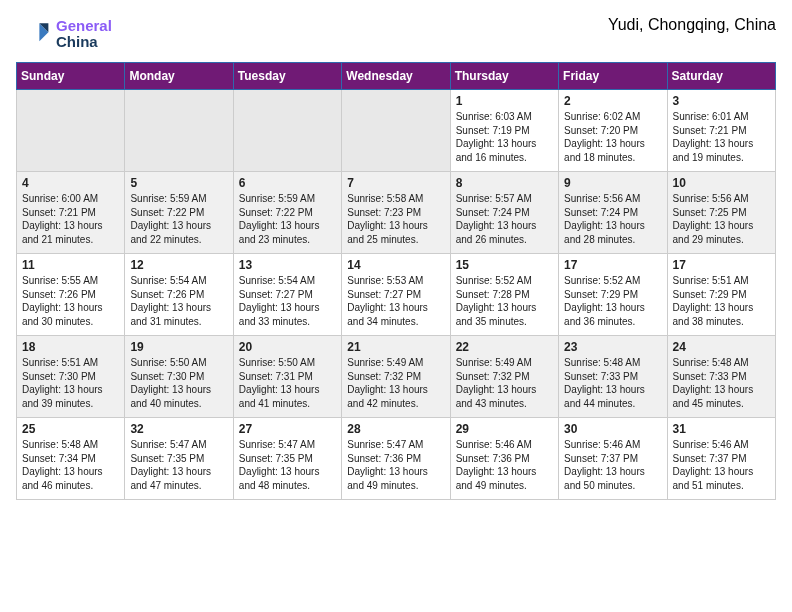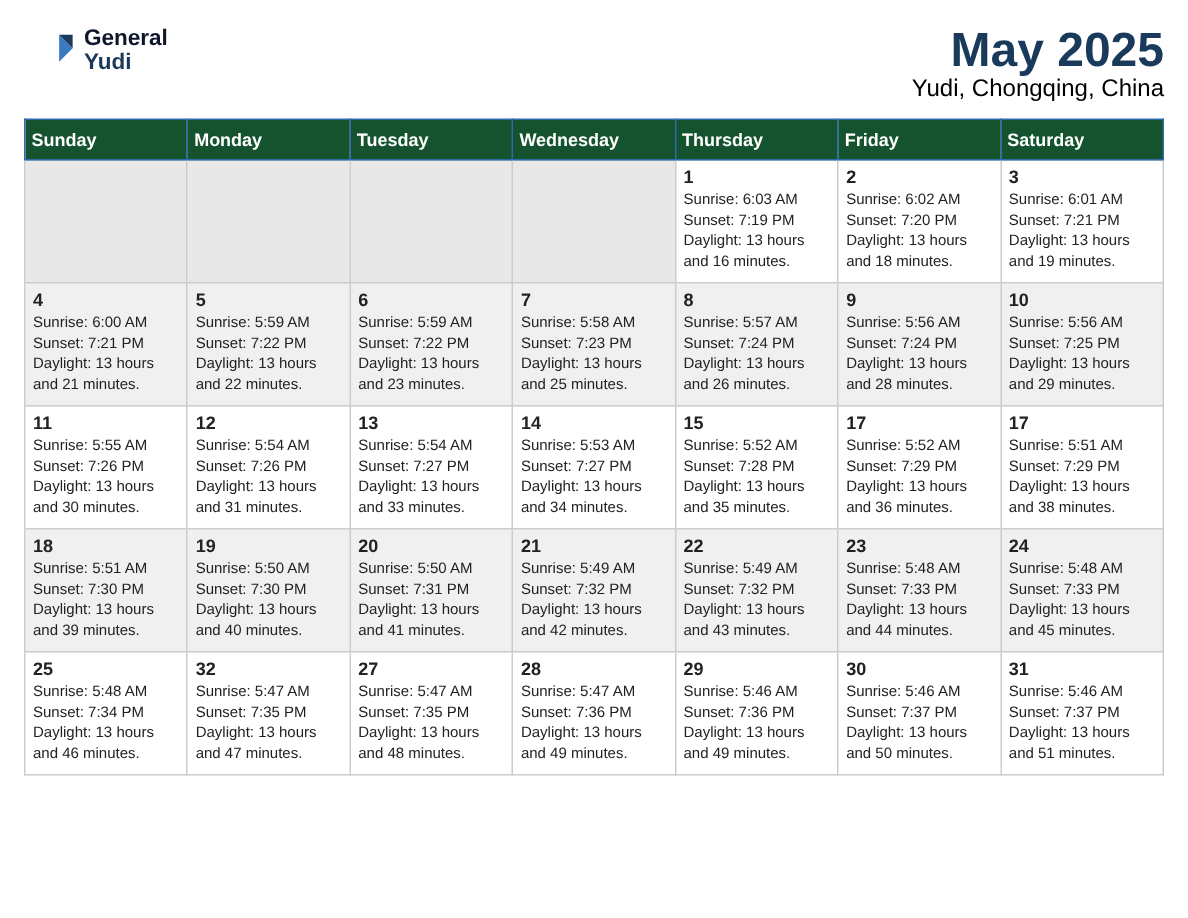--- a/index.html
+++ b/index.html
@@ -25,21 +25,21 @@
       gap: 0;
     }
     .logo-text {
       display: flex;
       flex-direction: column;
       font-size: 15px;
       font-weight: bold;
       color: #1a3a5c;
       line-height: 1.1;
     }
-    .logo-text span:first-child { color: #0f172a; }
+    .logo-text span:first-child { color: #8b5cf6; }
     .logo-icon {
       width: 36px;
       height: 36px;
       margin-right: 4px;
     }
     .title-block {
       text-align: right;
     }
     .title-block h1 {
       font-size: 32px;
@@ -51,21 +51,21 @@
       font-size: 16px;
       color: #000000;
       font-weight: normal;
     }
     .calendar {
       width: 100%;
       border-collapse: collapse;
       border: 1px solid #bbb;
     }
     .calendar thead tr th {
-      background: #14532d;
+      background: #701a75;
       color: #fff;
       font-size: 12px;
       font-weight: bold;
       padding: 6px 4px;
       text-align: left;
       border: 1px solid #2e6aad;
     }
     .calendar tbody tr td {
       vertical-align: top;
       border: 1px solid #ccc;
@@ -104,25 +104,24 @@
 
 <div class="page">
   <div class="header">
     <div class="logo">
       <svg class="logo-icon" viewBox="0 0 40 40">
         <polygon points="26,8 36,18 26,28" fill="#3a7abf"></polygon>
         <polygon points="26,8 36,8 36,18" fill="#1a3a5c"></polygon>
       </svg>
       <div class="logo-text">
         <span>General</span>
-        <span>Yudi</span>
+        <span>China</span>
       </div>
     </div>
     <div class="title-block">
-      <h1>May 2025</h1>
       <h2>Yudi, Chongqing, China</h2>
     </div>
   </div>
 
   <table class="calendar">
     <thead>
       <tr>
       <th>Sunday</th>
           <th>Monday</th>
           <th>Tuesday</th>

